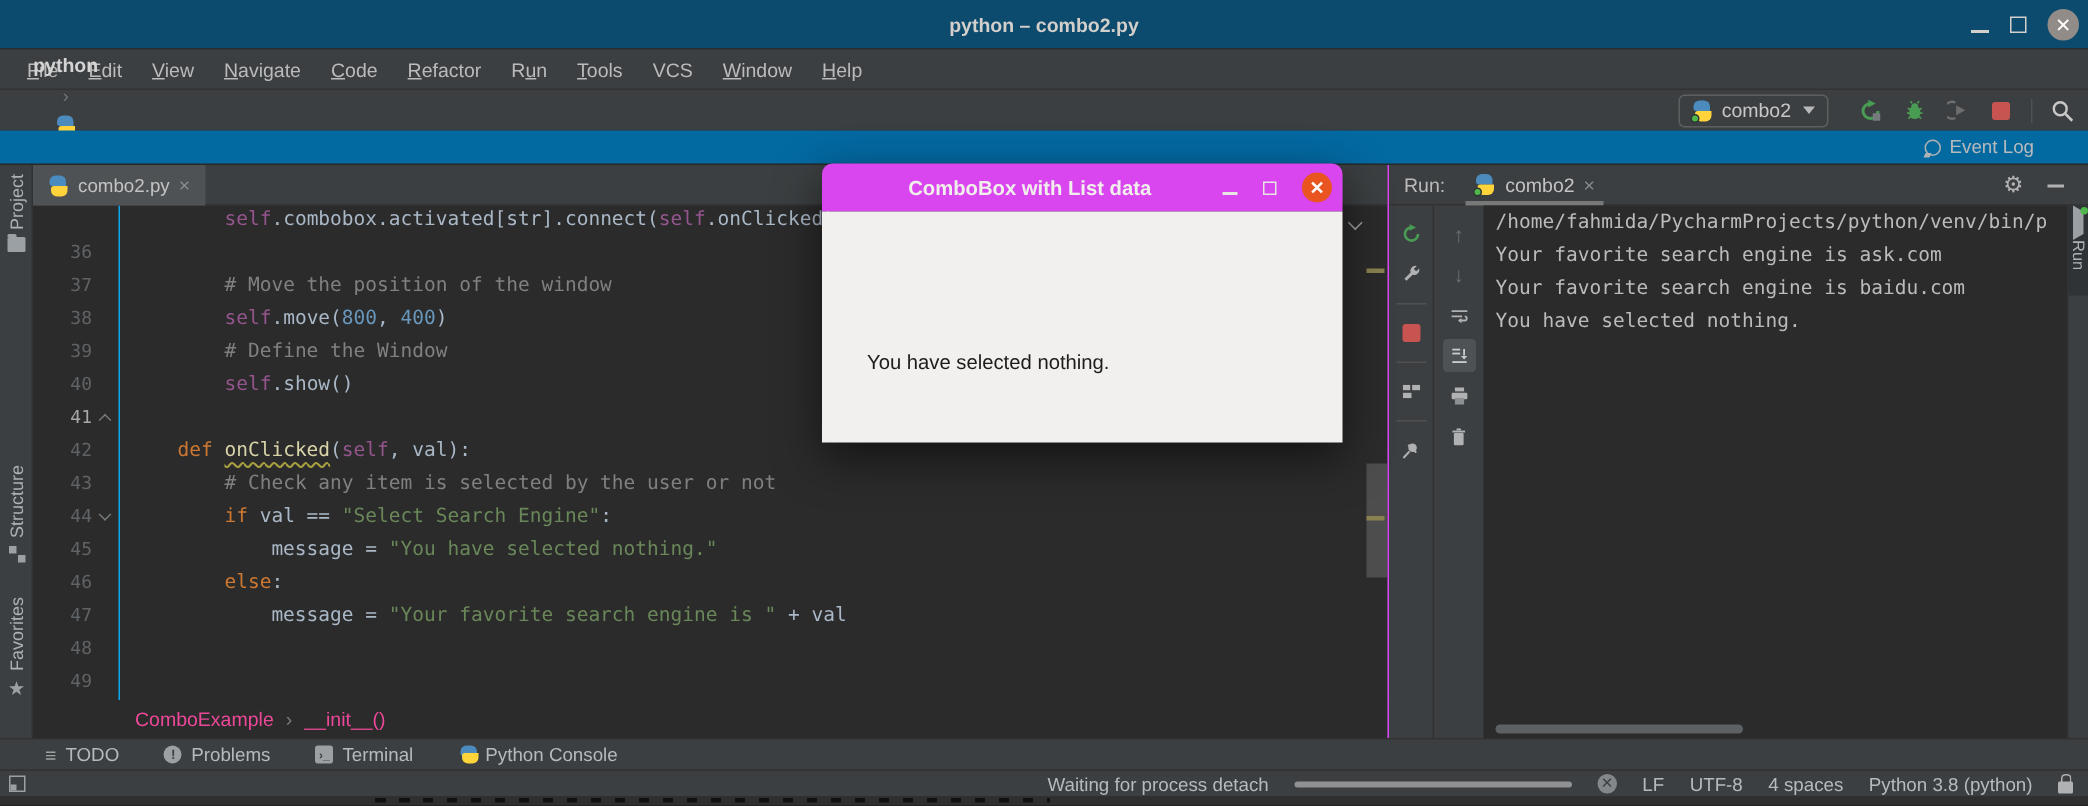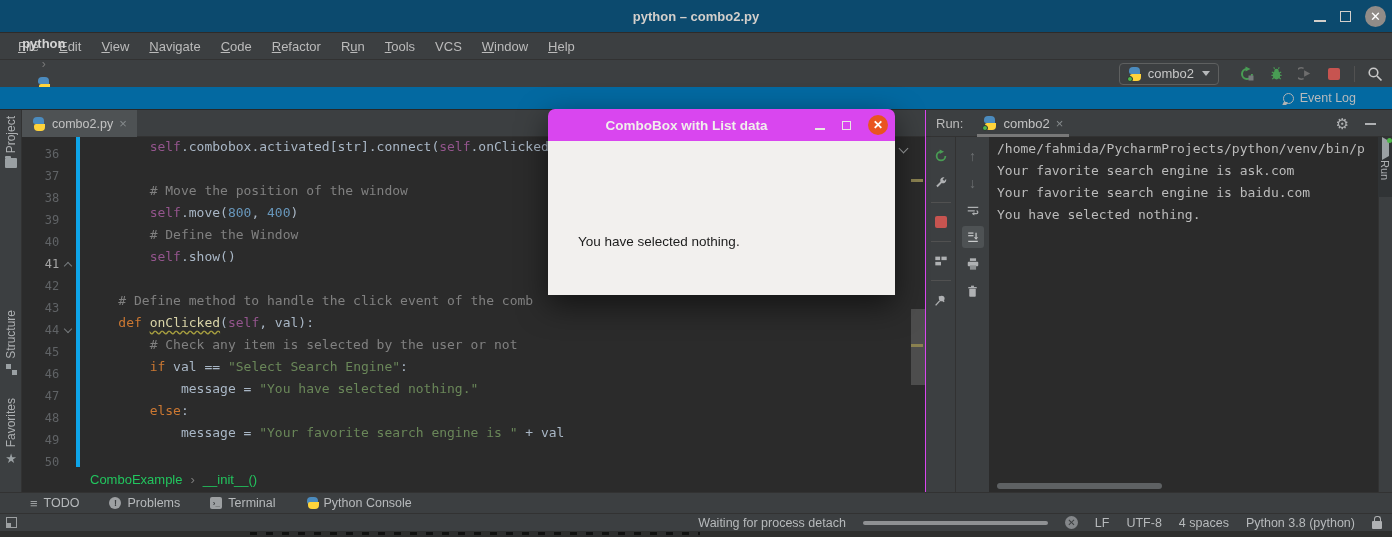--- a/index.html
+++ b/index.html
@@ -63,21 +63,21 @@
   .struct-ic:after { content:""; position:absolute; right:0; bottom:0; width:5px; height:5px; background:#9aa0a3; }
   .star-ic { color:#9aa0a3; font-size:13px; line-height:1; }
   
   .editorcol { position:absolute; left:22px; top:0; width:903px; height:382px; background:#2b2b2b; }
   .tabbar { position:absolute; left:0; top:0; width:100%; height:27px; background:#3c3f41; border-bottom:1px solid #323232; display:flex; }
   .etab { height:27px; display:flex; align-items:center; gap:6px; padding:0 10px; background:#4e5254; }
   .etab .name { color:#c3c3c3; font-size:12.5px; }
   .tab-x { color:#868b8d; font-size:13px; line-height:1; }
   .codearea { position:absolute; left:0; top:27px; width:100%; height:330px; overflow:hidden;
     font-family:"DejaVu Sans Mono","Liberation Mono",monospace; font-size:13px; }
-  .gutter { position:absolute; left:0; top:0; width:58px; height:100%; border-right:4px solid #0ea5e9; padding-top:6px; }
+  .gutter { position:absolute; left:0; top:0; width:58px; height:100%; border-right:1px solid #0ea5e9; padding-top:20px; }
   .g-row { height:22px; display:flex; align-items:center; }
   .lnum { width:40px; text-align:right; color:#606366; font-size:12px; }
   .g-row.cur .lnum { color:#a7a7a7; }
   .fold { width:18px; display:flex; align-items:center; justify-content:center; }
   .chev { display:inline-block; width:6px; height:6px; border-right:1.5px solid #757a7d; border-bottom:1.5px solid #757a7d; }
   .chev.down { transform:rotate(45deg); margin-top:-3px; }
   .chev.up { transform:rotate(-135deg); margin-top:3px; }
   .code-lines { position:absolute; left:59px; top:0; right:14px; height:100%; padding:2px 0 0 6px; overflow:hidden; }
   .c-row { height:22px; white-space:pre; color:#a9b7c6; }
   .tk-p { color:#a9b7c6; } .tk-k { color:#cc7832; } .tk-s { color:#6a8759; }
@@ -87,21 +87,21 @@
   .inspect { position:absolute; right:18px; top:5px; display:flex; align-items:center; gap:8px; }
   .inspect .cnt { color:#bbbbbb; font-size:12.5px; font-family:"Liberation Sans",sans-serif; }
   .ichev { display:inline-block; width:7px; height:7px; border-right:1.6px solid #9da0a2; border-bottom:1.6px solid #9da0a2; }
   .ichev.up { transform:rotate(-135deg); margin-top:4px; }
   .ichev.dn { transform:rotate(45deg); margin-top:-2px; }
   
   .sb-mark { position:absolute; right:2px; width:12px; height:3px; background:#8a8150; }
   .sb-thumb { position:absolute; right:0; width:14px; background:rgba(166,166,166,.28); }
   
   .ed-crumb { position:absolute; left:0; bottom:0; width:100%; height:25px; display:flex; align-items:center; gap:8px; padding-left:68px; background:#2b2b2b; }
-  .ed-crumb span { color:#22c55e; font-size:13px; }
+  .ed-crumb span { color:#ec4899; font-size:13px; }
   .ed-crumb .sep { color:#7a7a7a; }
   
   .dialog { position:absolute; left:548px; top:109px; width:347px; height:186px; z-index:30;
     border-radius:7px 7px 0 0; box-shadow:0 10px 30px rgba(0,0,0,.55); }
   .dlg-title { position:relative; height:32px; background:#d946ef; border-radius:7px 7px 0 0;
     display:flex; align-items:center; justify-content:center; }
   .dlg-title .t { font-weight:bold; font-size:13.5px; color:#f1efec; margin-right:70px; }
   .dlg-btns { position:absolute; right:7px; top:0; height:32px; display:flex; align-items:center; gap:17px; }
   .dlg-min { width:10px; height:2px; background:#e8e6e3; margin-top:7px; }
   .dlg-max { width:9px; height:9px; border:1.5px solid #e8e6e3; }
@@ -344,21 +344,20 @@
             </div>
           </div>
         <div class="code-lines" id="code-lines">
             <div class="c-row"><span class="tk-p">        </span><span class="tk-v">self</span><span class="tk-p">.combobox.activated[str].connect(</span><span class="tk-v">self</span><span class="tk-p">.onClicked)</span></div>
             <div class="c-row"></div>
             <div class="c-row"><span class="tk-p">        </span><span class="tk-c"># Move the position of the window</span></div>
             <div class="c-row"><span class="tk-p">        </span><span class="tk-v">self</span><span class="tk-p">.move(</span><span class="tk-n">800</span><span class="tk-p">, </span><span class="tk-n">400</span><span class="tk-p">)</span></div>
             <div class="c-row"><span class="tk-p">        </span><span class="tk-c"># Define the Window</span></div>
             <div class="c-row"><span class="tk-p">        </span><span class="tk-v">self</span><span class="tk-p">.show()</span></div>
             <div class="c-row"></div>
-            <div class="c-row"><span class="tk-p">    </span><span class="tk-c"># Define method to handle the click event of the comb</span></div>
             <div class="c-row"><span class="tk-p">    </span><span class="tk-k">def </span><span class="tk-f">onClicked</span><span class="tk-p">(</span><span class="tk-v">self</span><span class="tk-p">, val):</span></div>
             <div class="c-row"><span class="tk-p">        </span><span class="tk-c"># Check any item is selected by the user or not</span></div>
             <div class="c-row"><span class="tk-p">        </span><span class="tk-k">if </span><span class="tk-p">val == </span><span class="tk-s">"Select Search Engine"</span><span class="tk-p">:</span></div>
             <div class="c-row"><span class="tk-p">            </span><span class="tk-p">message = </span><span class="tk-s">"You have selected nothing."</span></div>
             <div class="c-row"><span class="tk-p">        </span><span class="tk-k">else</span><span class="tk-p">:</span></div>
             <div class="c-row"><span class="tk-p">            </span><span class="tk-p">message = </span><span class="tk-s">"Your favorite search engine is "</span><span class="tk-p"> + val</span></div>
             <div class="c-row"></div>
           </div>
         <div class="inspect" style="font-family:'Liberation Sans',sans-serif;">
           <span style="display:flex;align-items:center;gap:3px;">

